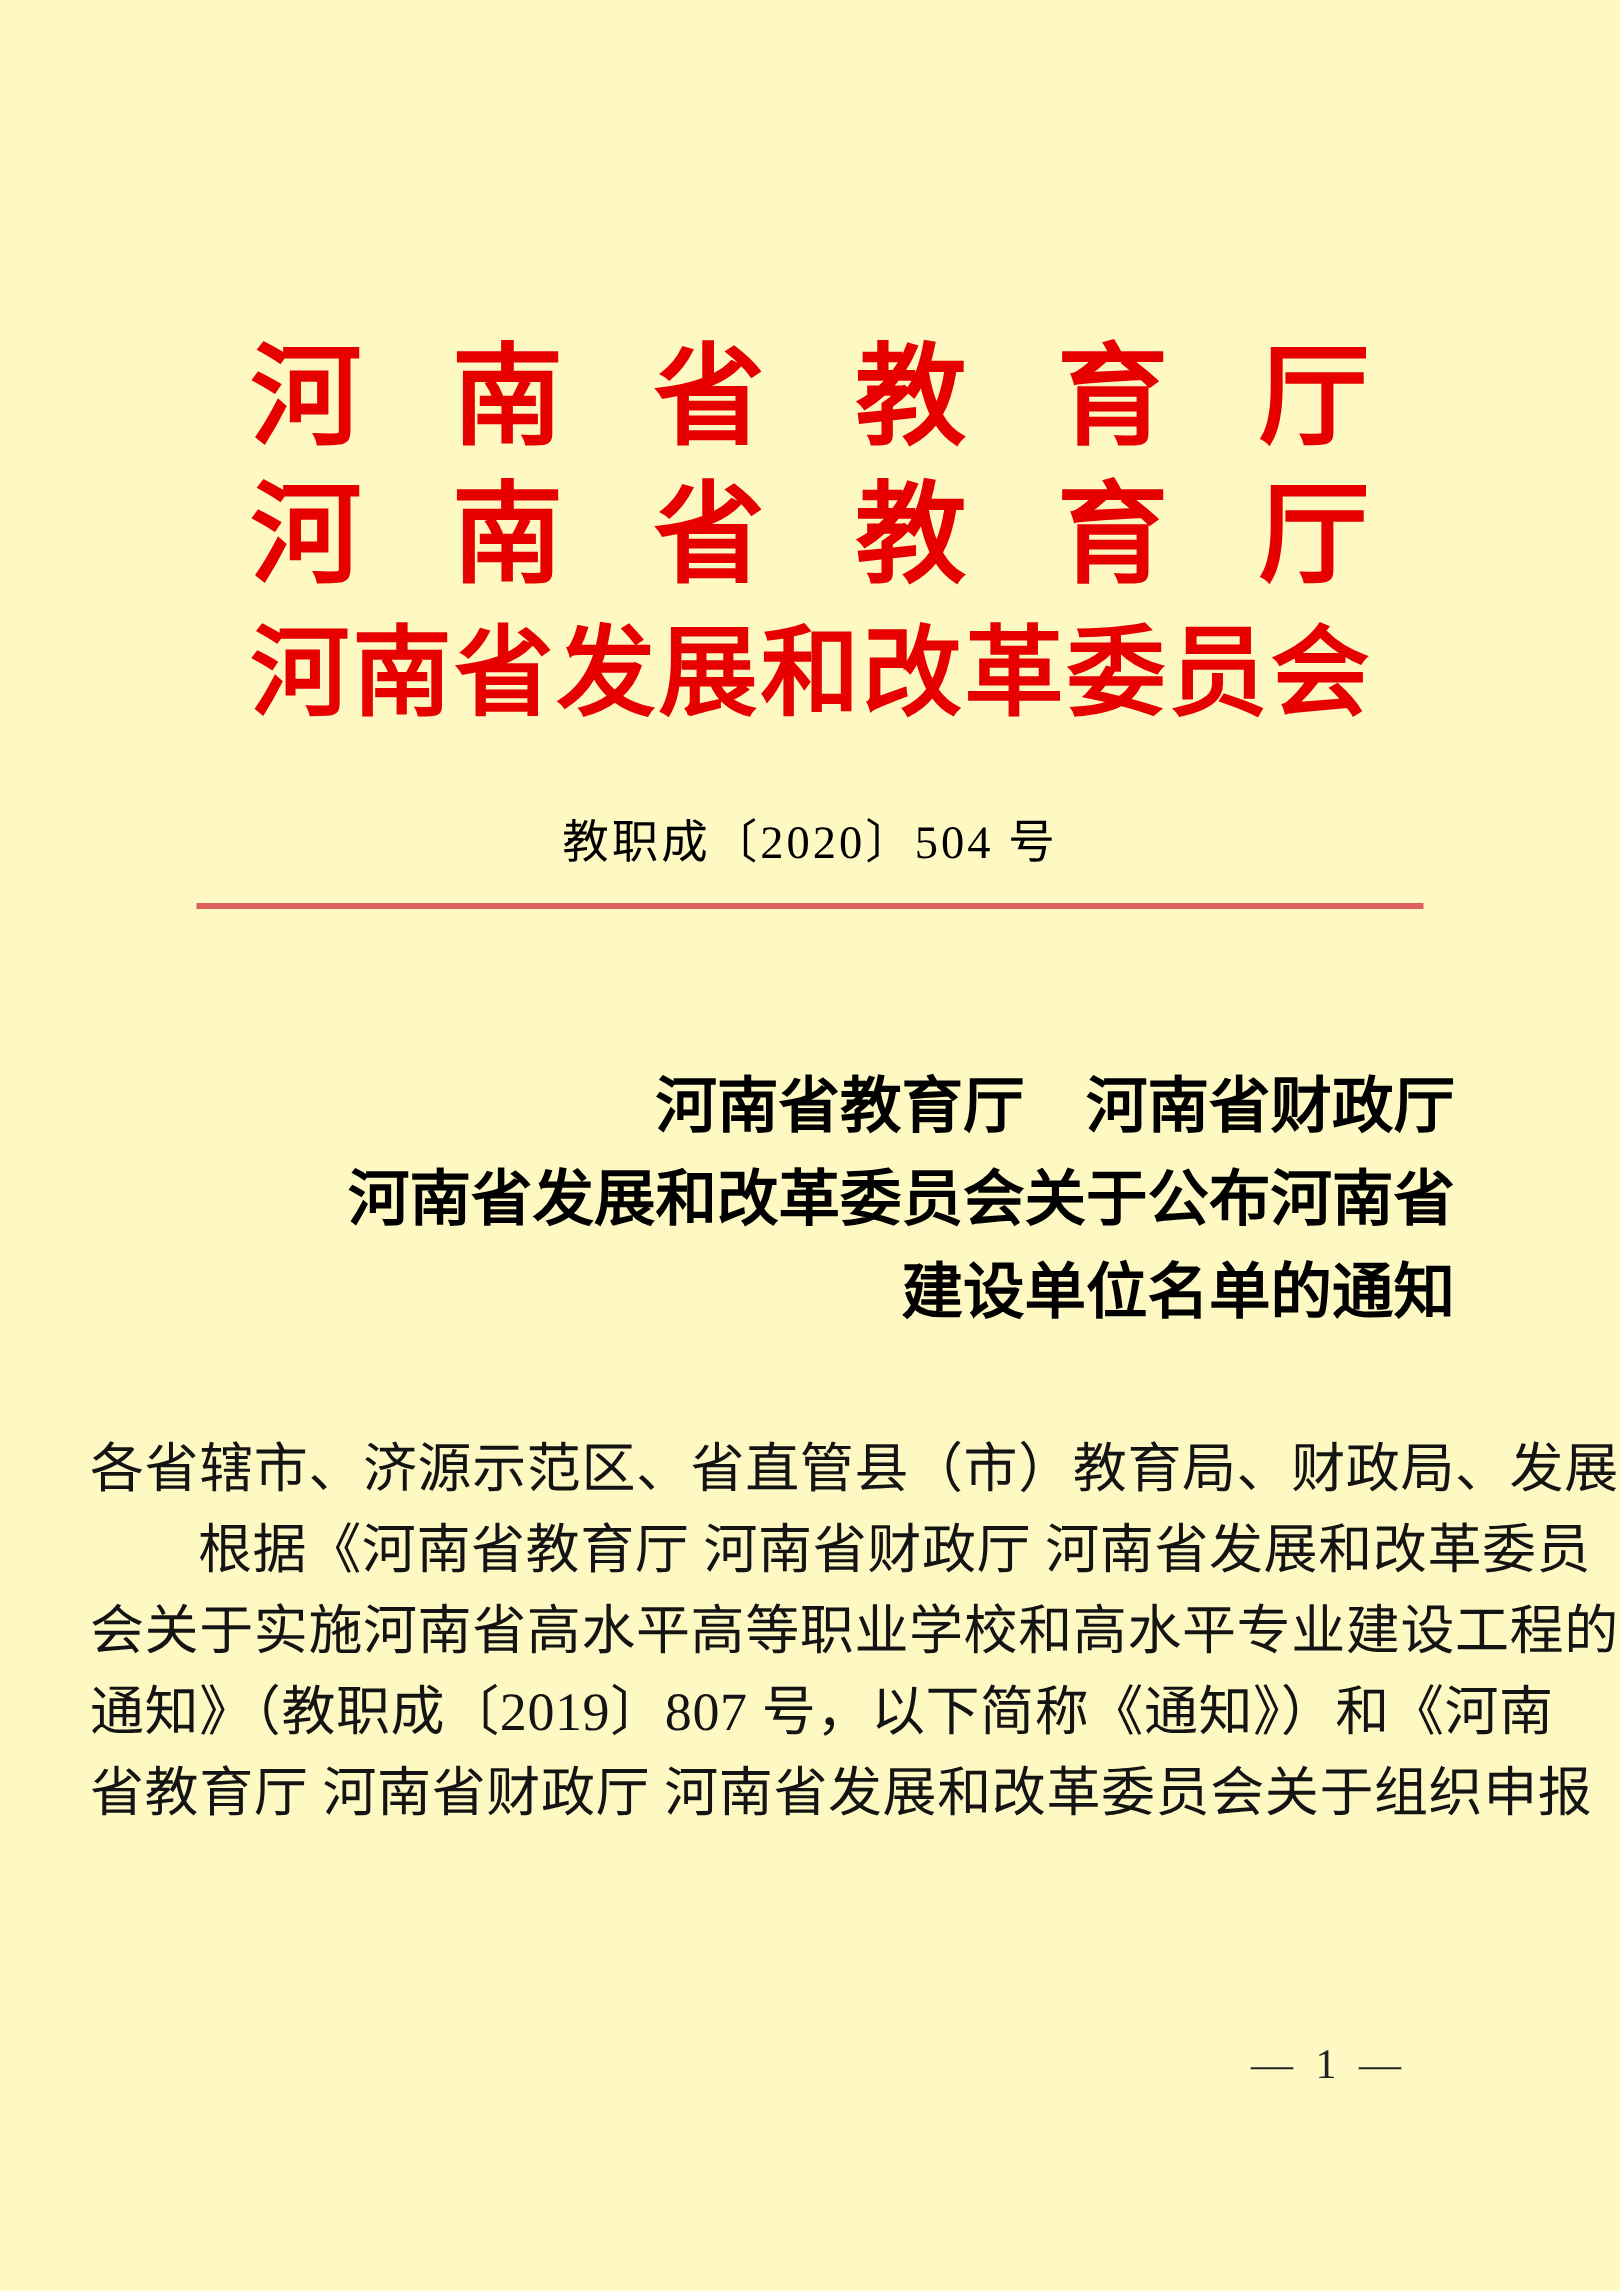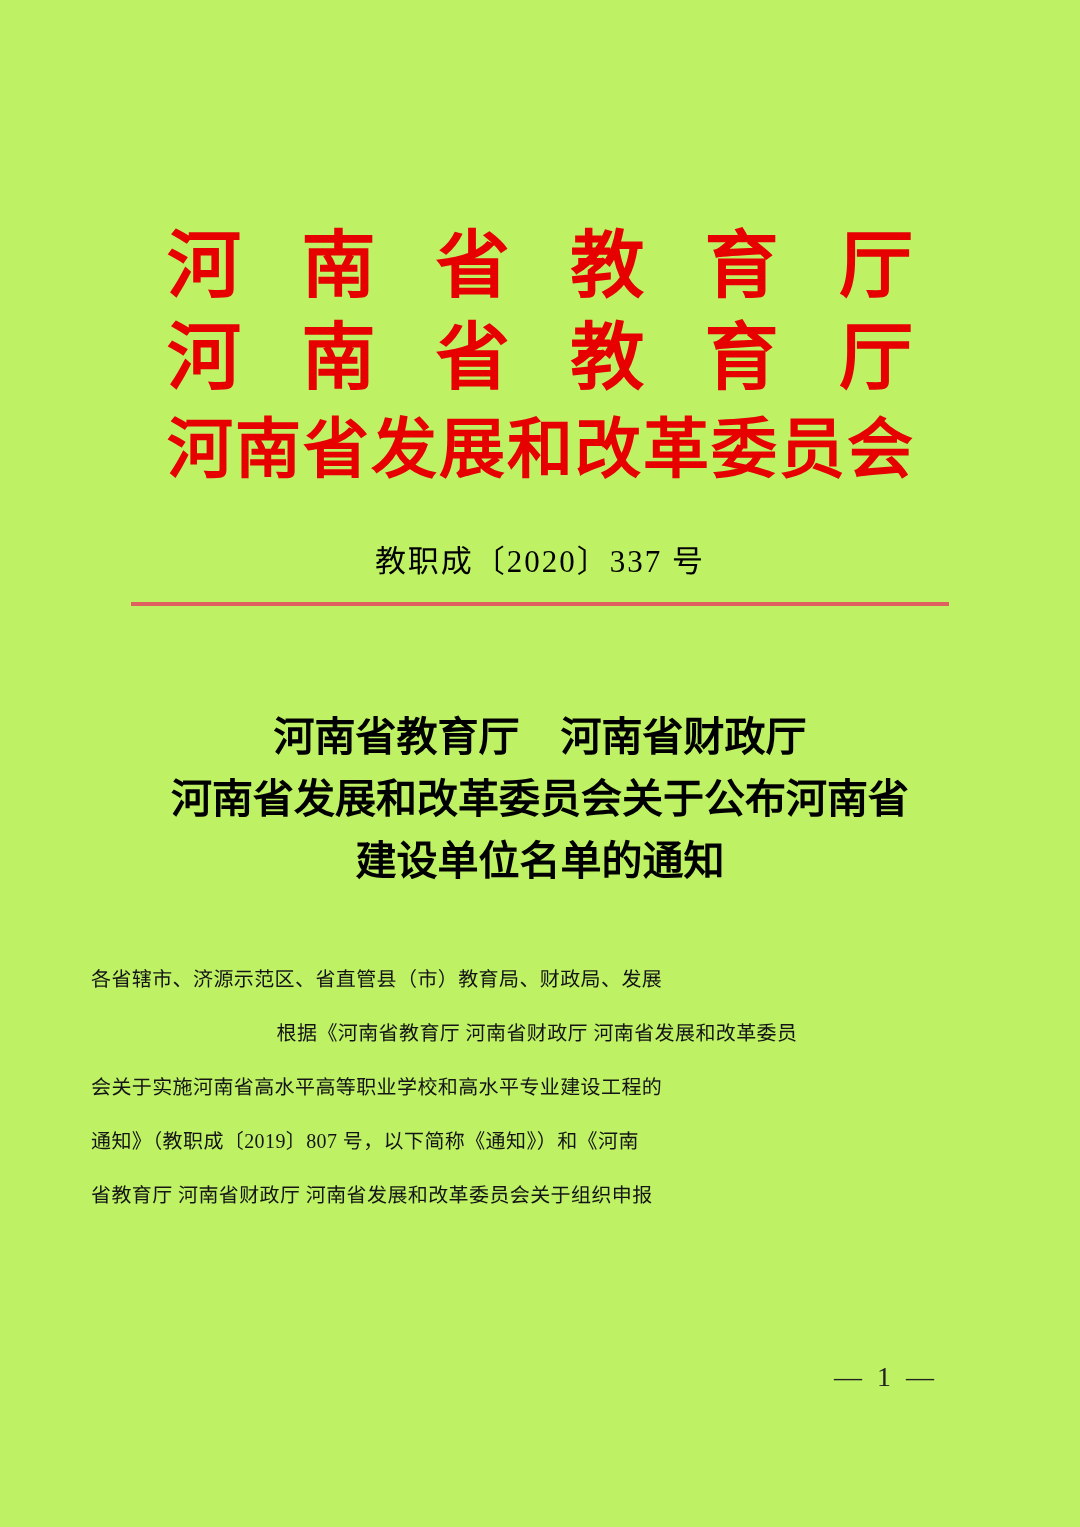--- a/index.html
+++ b/index.html
@@ -7,21 +7,21 @@
     --rule-red:#e06060;
     --ink:#000000;
     --body-ink:#141414;
   }
   html,body{margin:0;padding:0;background:#ffffff;}
   .page{
     position:relative;
     width:1080px;
     height:1527px;
     margin:0 auto;
-    background:#bef264;
+    background:#fef9c3;
     overflow:hidden;
     font-family:"Liberation Serif","DejaVu Serif",serif;
   }
   
   .agency-header{
     padding-top:220px;
     width:746px;
     margin:0 auto;
   }
   .agency-line{
@@ -50,35 +50,35 @@
   .red-rule{
     width:818px;
     height:4px;
     margin:20px auto 0;
     background:var(--rule-red);
   }
   
   .doc-title{
     width:860px;
     margin:100px auto 0;
-    text-align:center;
+    text-align:right;
     font-weight:700;
     color:var(--ink);
   }
   .title-line{
     display:block;
     font-size:41px;
     line-height:62px;
     white-space:nowrap;
   }
   
   .doc-body{
-    margin:60px 137px 0 91px;
+    margin:60px 137px 0 60px;
     color:var(--body-ink);
-    font-size:20px;
+    font-size:36px;
     line-height:54px;
     letter-spacing:0.4px;
   }
   .body-line{
     margin:0;
     white-space:nowrap;
   }
   .body-line.indent{
     text-indent:2em;
     text-align:center;
@@ -98,21 +98,21 @@
 <body>
 
 <div class="page">
 
   <header class="agency-header">
     <div class="agency-line">河南省教育厅</div>
     <div class="agency-line">河南省教育厅</div>
     <div class="agency-line long">河南省发展和改革委员会</div>
   </header>
 
-  <div class="doc-number">教职成〔2020〕337 号</div>
+  <div class="doc-number">教职成〔2020〕504 号</div>
 
   <div class="red-rule"></div>
 
   <h1 class="doc-title">
     <span class="title-line">河南省教育厅　河南省财政厅</span>
     <span class="title-line">河南省发展和改革委员会关于公布河南省</span>
     <span class="title-line">建设单位名单的通知</span>
   </h1>
 
   <main class="doc-body">

